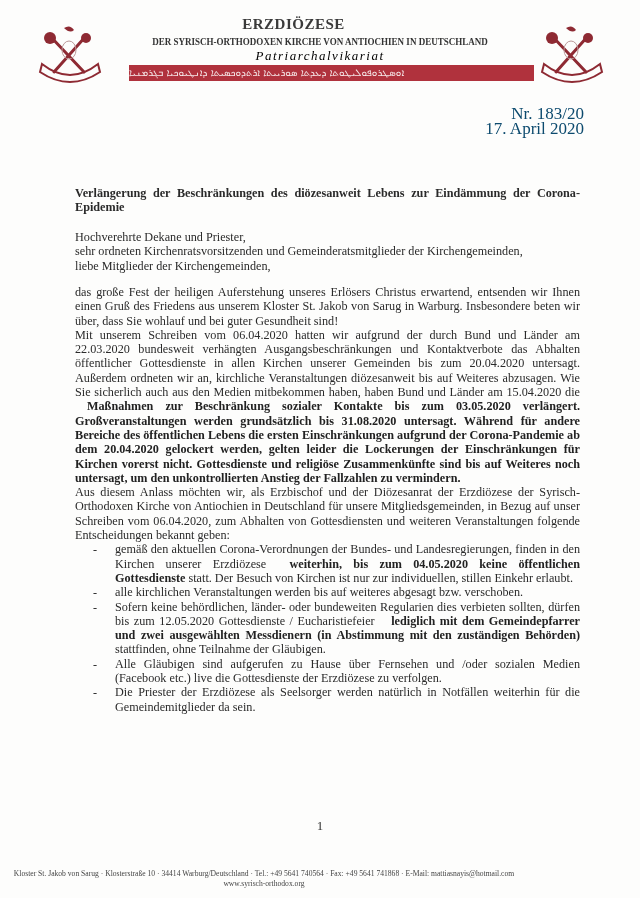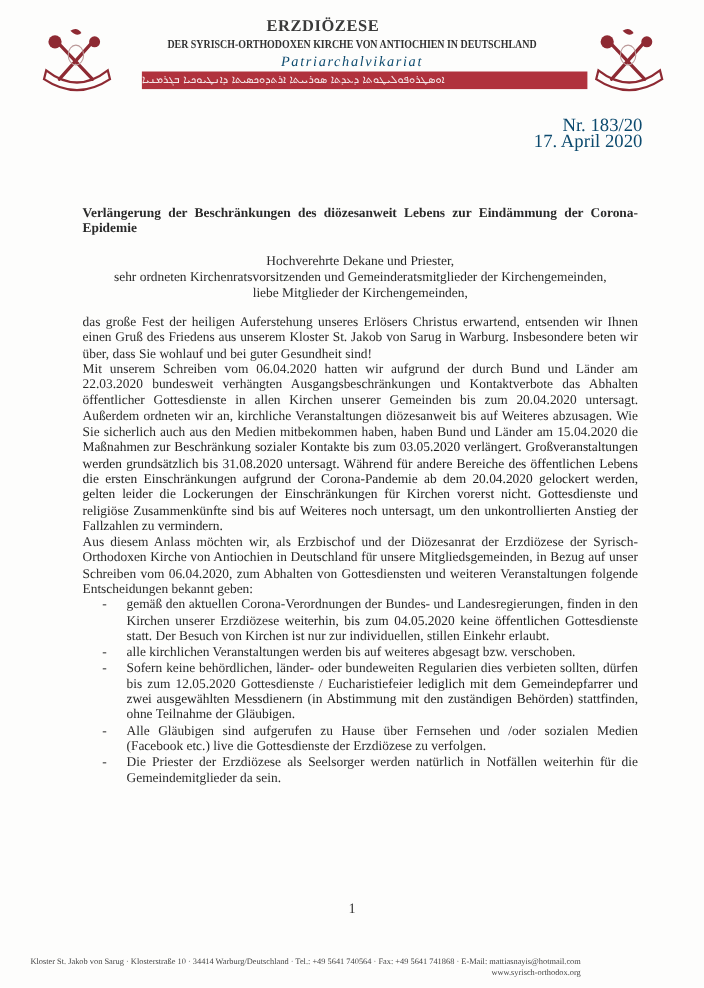--- a/index.html
+++ b/index.html
@@ -10,41 +10,41 @@
   
   .logo { position:absolute; top:24px; width:64px; height:62px; }
   .logo.left { left:38px; }
   .logo.right { left:540px; }
   .hdr-title { position:absolute; left:0; width:587px; top:16px; text-align:center;
                font-size:15px; font-weight:bold; letter-spacing:0.5px; color:#3a3a3a;
                font-family:"Liberation Serif", serif; }
   .hdr-sub { position:absolute; left:0; width:640px; top:35px; text-align:center;
              font-size:11px; font-weight:bold; color:#333; transform:scaleX(0.82); transform-origin:center; }
   .hdr-vik { position:absolute; left:0; width:640px; top:48px; text-align:center;
-             font-size:13px; font-style:italic; color:#0c4a6e; letter-spacing:1.5px; }
+             font-size:13px; font-style:italic; color:#000000; letter-spacing:1.5px; }
   .hdr-band { position:absolute; left:129px; width:405px; top:65px; height:16px; background:#b0323d;
               color:#f6e9ea; font-size:10px; line-height:16px; text-align:left; letter-spacing:1px;
               font-family:"DejaVu Sans", sans-serif; overflow:hidden; white-space:nowrap; }
 
   
   .ref { position:absolute; right:56px; top:106px; text-align:right; font-size:17px; line-height:15px; color:#0c4a6e; }
 
   
-  .text { position:absolute; left:75px; width:505px; font-size:12.2px; line-height:14.3px; color:#2a2a2a;text-align:center; }
+  .text { position:absolute; left:75px; width:505px; font-size:12.2px; line-height:14.3px; color:#2a2a2a; }
   .subject { top:186px; font-weight:bold; text-align:justify; text-align-last:left; }
   .salutation { top:230px; }
   .body-par { top:285px; text-align:justify; }
   .body-par p { margin:0; }
-  .body-par b { font-weight:normal; color:#222; }
+  .body-par b { font-weight:bold; color:#222;margin-left:12px; }
   .list { margin:0; padding:0; list-style:none; }
   .list li { position:relative; padding-left:40px; text-align:justify; }
   .list li .dash { position:absolute; left:18px; top:0; }
 
   .page-num { position:absolute; left:0; width:640px; top:818px; text-align:center; font-size:13px; color:#333; }
-  .footer { position:absolute; left:0; width:528px; top:869px; text-align:right; font-size:7.6px; line-height:10px; color:#444; }
+  .footer { position:absolute; left:0; width:528px; top:869px; text-align:center; font-size:7.6px; line-height:10px; color:#444; }
 </style>
 </head>
 <body>
 
 <div class="page">
 
   <svg class="logo left" viewBox="0 0 64 62">
     <g fill="none" stroke="#8e2a33" stroke-width="3" stroke-linecap="round">
       <line x1="12" y1="12" x2="46" y2="48"></line>
       <line x1="48" y1="12" x2="16" y2="48"></line>

